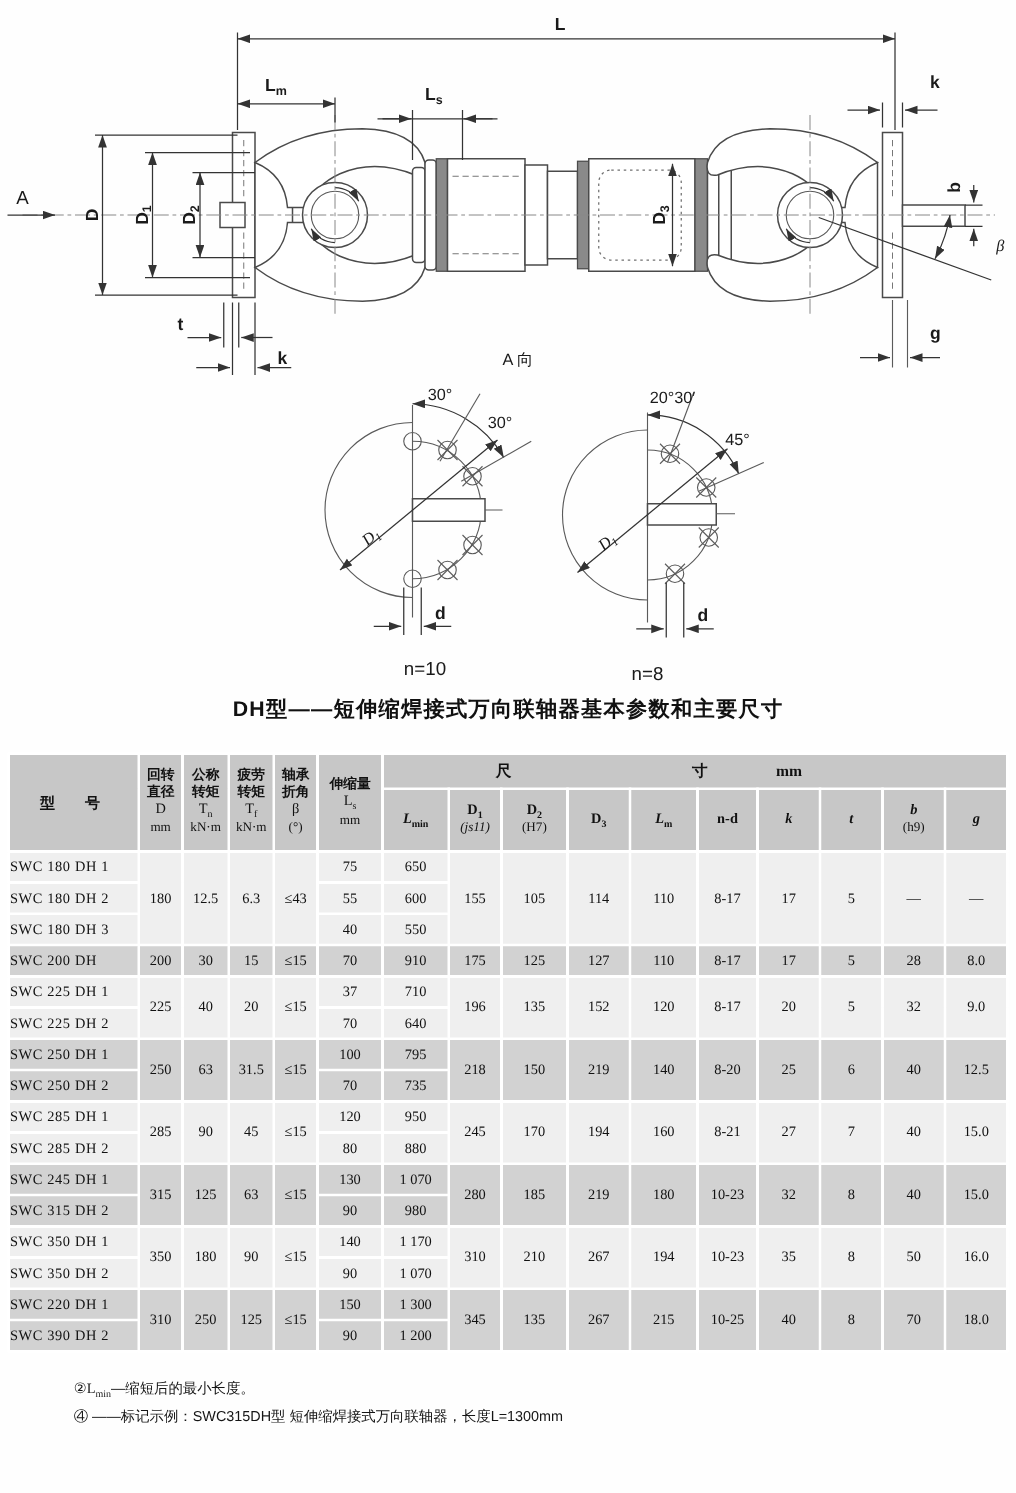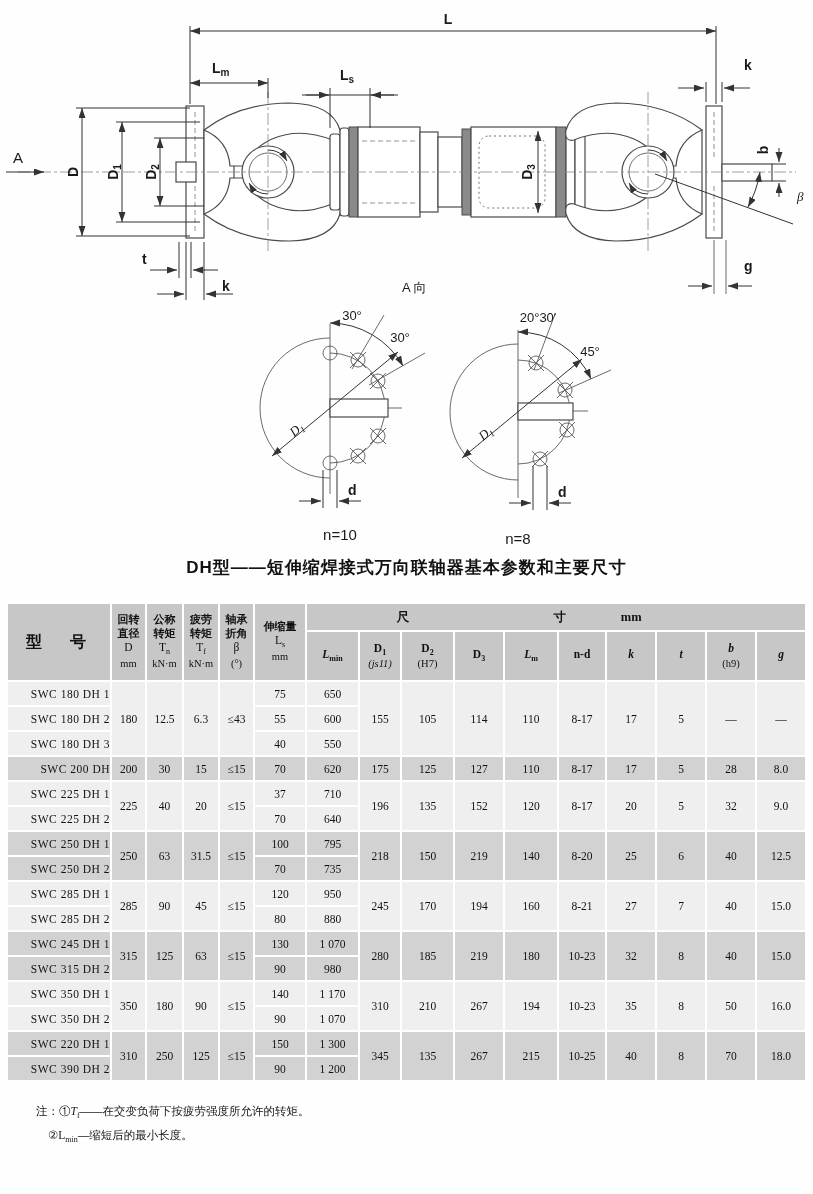--- a/index.html
+++ b/index.html
@@ -21,37 +21,37 @@
   .title{position:absolute;top:556px;left:0;width:813px;text-align:center;
          font-size:17px;font-weight:bold;letter-spacing:1px}
 
   table.params{position:absolute;left:6px;top:602px;border-collapse:collapse;table-layout:fixed;
         width:799px;font-size:11.5px;text-align:center}
   table.params th,table.params td{border:2px solid #fff;padding:0;overflow:hidden}
   table.params thead th{background:#c7c7c7;font-weight:bold}
   tr.plain td{background:#efefef}
   tr.shade td{background:#d2d2d2}
   table.params td{font-family:"Liberation Serif",serif;height:23px}
-  td.model-cell{text-align:right;padding-left:10px;letter-spacing:.5px}
+  td.model-cell{text-align:left;padding-left:10px;letter-spacing:.5px}
   .cn{font-size:11px;line-height:1.25;white-space:pre-line;font-weight:bold}
   .sym{font-family:"Liberation Serif",serif;font-size:11.5px;font-weight:normal;line-height:1.2}
   .unit{font-family:"Liberation Serif",serif;font-size:10.5px;font-weight:normal;line-height:1.3}
   .it{font-style:italic}
   sub{font-size:8px}
-  th.model-h{font-size:16px;letter-spacing:6px}
+  th.model-h{font-size:12px;letter-spacing:6px}
   th.grp-h{height:26px}
   .grp{display:flex;align-items:center;font-size:12.5px}
   .grp .c1{margin-left:18%}
   .grp .c2{margin-left:29%}
   .grp .gu{margin-left:11%;font-family:"Liberation Serif",serif}
   tr.subhead th{height:48px;font-family:"Liberation Serif",serif;font-weight:normal}
 
   .notes{position:absolute;left:36px;top:1100px;font-size:11.5px;line-height:1.95;color:#151515}
   .note-line{white-space:nowrap}
-  .ind{margin-left:12px}
+  .ind{margin-left:23px}
   .nser{font-family:"Liberation Serif",serif}
 </style>
 </head>
 <body>
 
 
 
 <svg width="813" height="557" viewBox="0 0 813 557">
   <defs>
     <marker id="ar" markerWidth="11" markerHeight="8" refX="10" refY="3.5" orient="auto-start-reverse" markerUnits="userSpaceOnUse">
@@ -359,21 +359,21 @@
         <td>40</td>
         <td>550</td>
       </tr>
       <tr class="shade">
         <td class="model-cell">SWC 200 DH</td>
         <td>200</td>
         <td>30</td>
         <td>15</td>
         <td>≤15</td>
         <td>70</td>
-        <td>620</td>
+        <td>910</td>
         <td>175</td>
         <td>125</td>
         <td>127</td>
         <td>110</td>
         <td>8-17</td>
         <td>17</td>
         <td>5</td>
         <td>28</td>
         <td>8.0</td>
       </tr>
@@ -512,19 +512,19 @@
       </tr>
       <tr class="shade">
         <td class="model-cell">SWC 390 DH 2</td>
         <td>90</td>
         <td>1 200</td>
       </tr>
     </tbody>
 </table>
 
 <div class="notes">
-  <div class="note-line"><span>注：</span><span>①</span><span class="nser it">T</span><sub class="nser">f</sub><span>——在交变负荷下按疲劳强度所允许的转矩。</span></div>
   <div class="note-line ind"><span>②</span><span class="nser">L</span><sub class="nser">min</sub><span>—缩短后的最小长度。</span></div>
+  <div class="note-line ind"><span>④</span><span> ——标记示例：SWC315DH型 短伸缩焊接式万向联轴器，长度L=1300mm</span></div>
 
 </div>
 
 
 
 
 </body></html>

